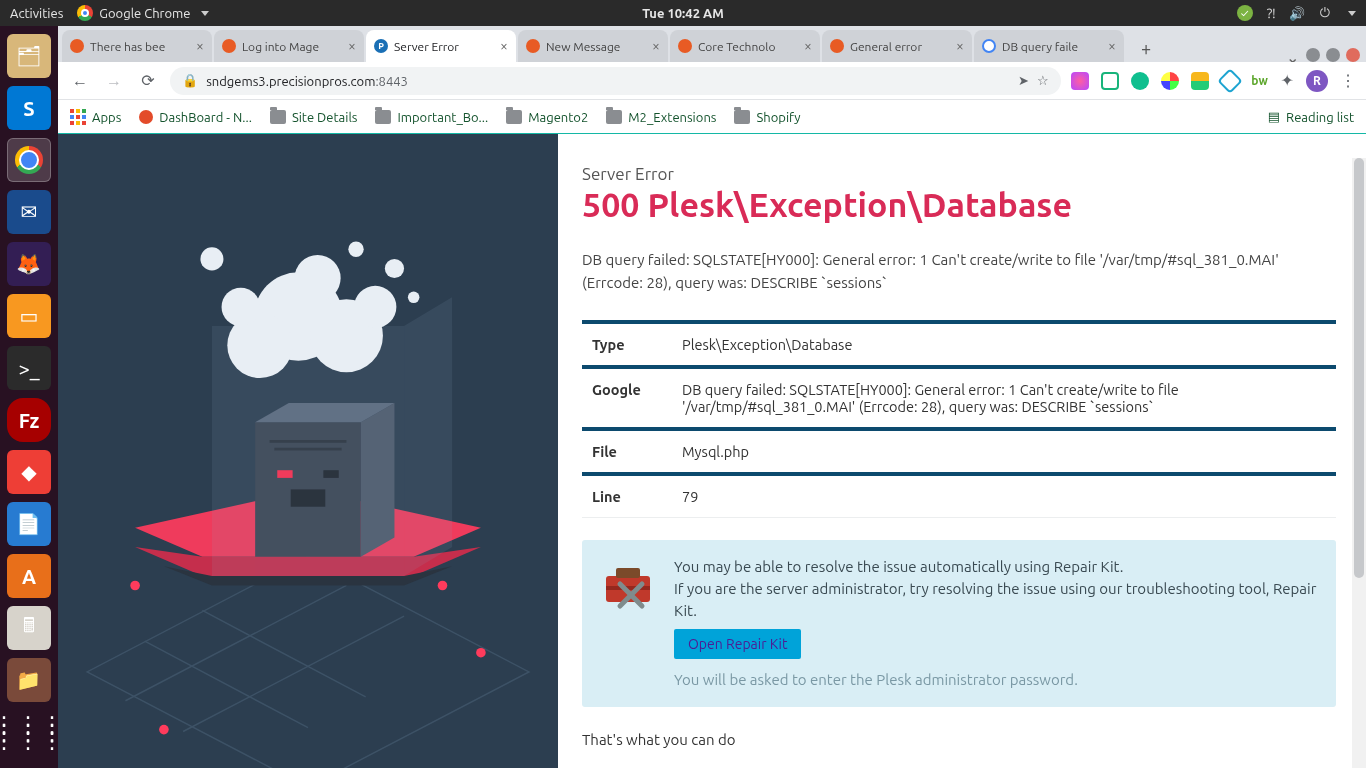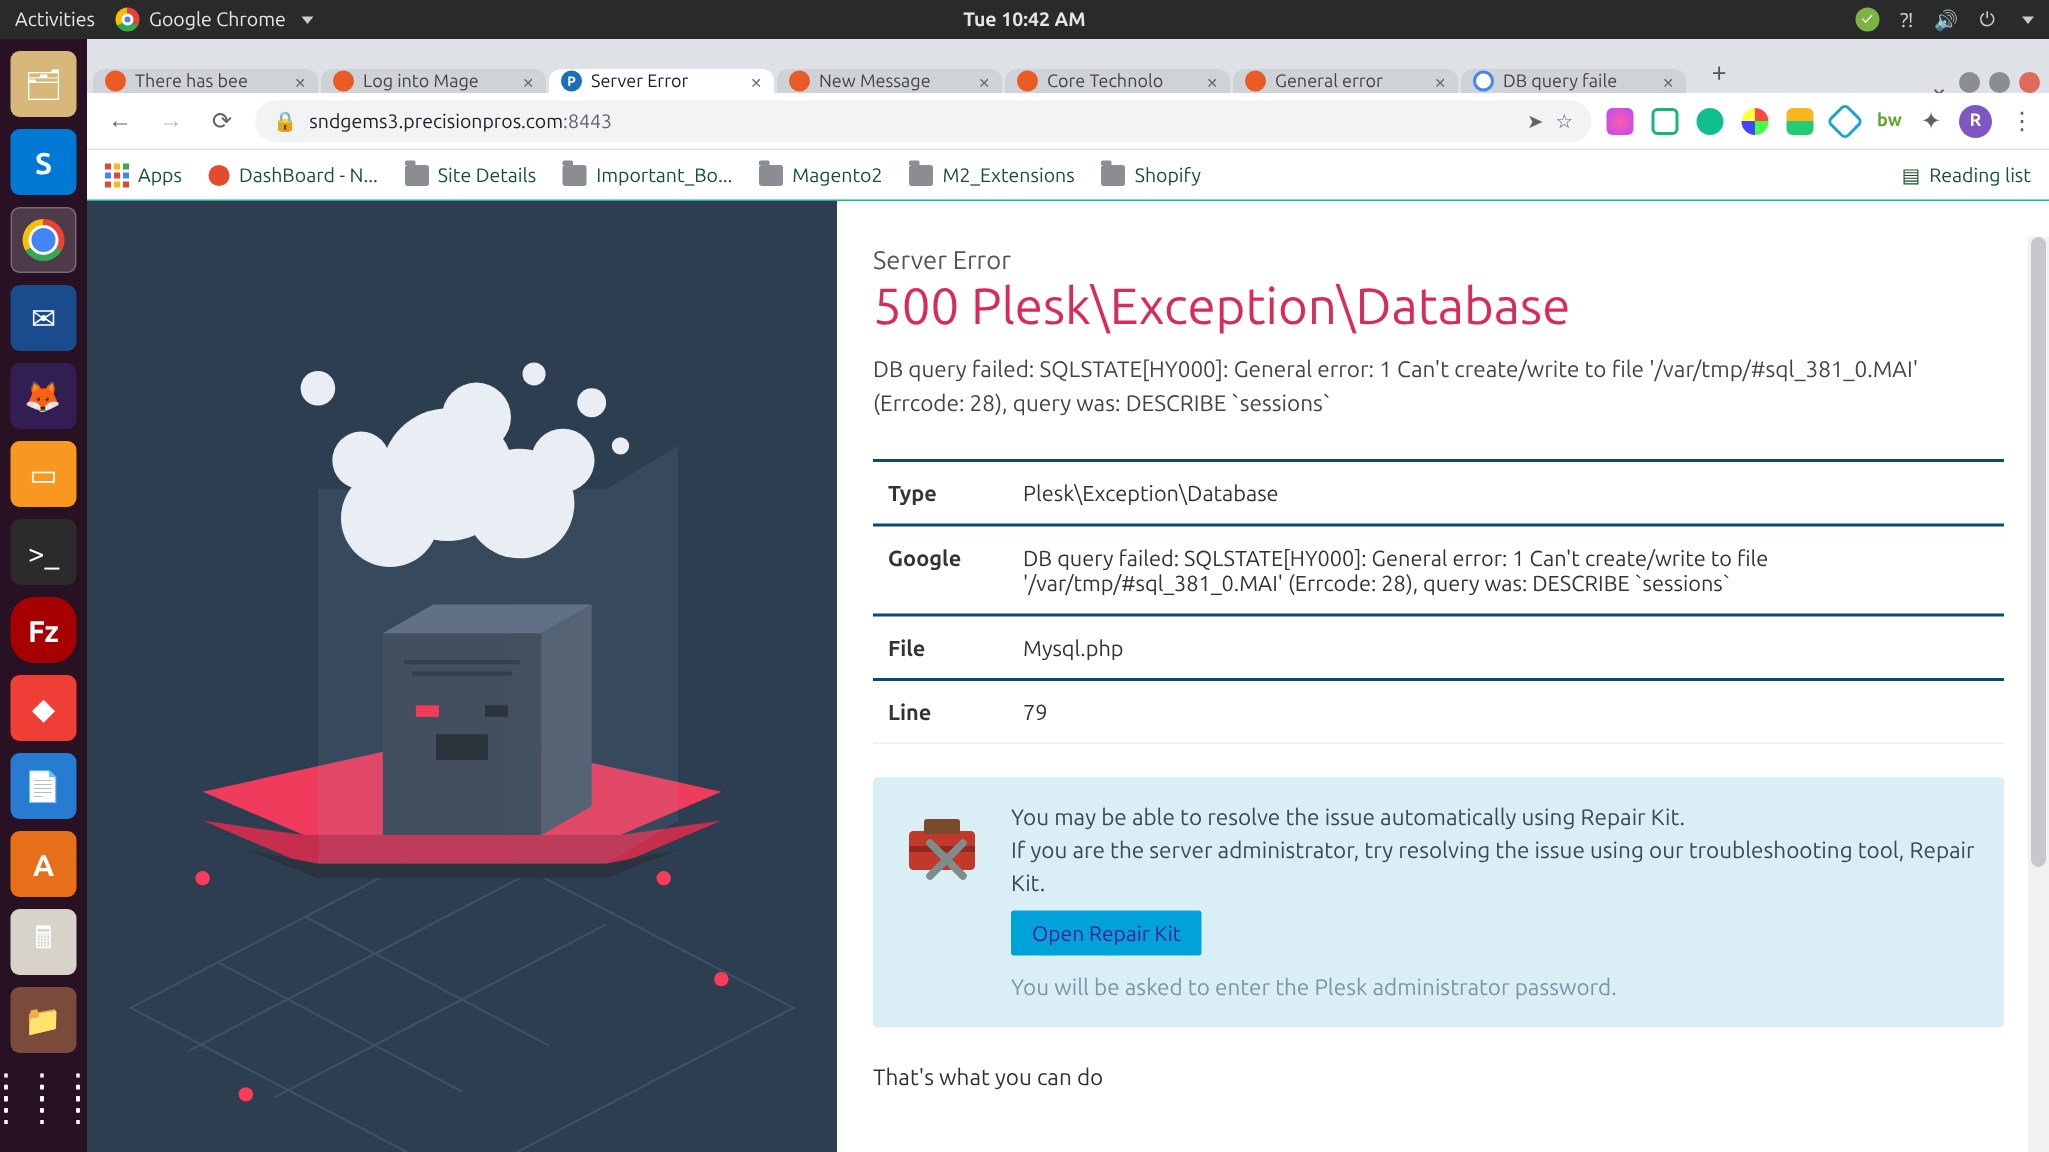--- a/index.html
+++ b/index.html
@@ -30,21 +30,21 @@
   .dock-item.any { background:#ee3e36; }
   .dock-item.doc { background:#277bd1; }
   .dock-item.soft { background:#e86f1a; font-weight:700;}
   .dock-item.calc { background:#d7d3cb; }
   .dock-item.trash { background:#7a4a3a; }
   .dock-item.grid { background:transparent; font-size:22px; letter-spacing:2px; line-height:8px;}
 
   
   .chrome { position:absolute; top:26px; left:58px; right:0; bottom:0; background:#fff; display:flex; flex-direction:column; }
   .tabstrip { height:36px; background:#dee1e6; display:flex; align-items:flex-end; padding-left:4px; }
-  .tab { height:16px; min-width:150px; max-width:160px; background:#cfd2d7; border-radius:8px 8px 0 0; margin-right:2px; display:flex; align-items:center; padding:0 8px; font-size:12px; color:#444; gap:6px; position:relative;}
+  .tab { height:32px; min-width:150px; max-width:160px; background:#cfd2d7; border-radius:8px 8px 0 0; margin-right:2px; display:flex; align-items:center; padding:0 8px; font-size:12px; color:#444; gap:6px; position:relative;}
   .tab.active { background:#fff; color:#202124;}
   .tab .fav { width:14px; height:14px; border-radius:50%; flex:0 0 14px;}
   .tab .title { flex:1; white-space:nowrap; overflow:hidden; text-overflow:ellipsis;}
   .tab .close { color:#666; font-size:14px; flex:0 0 auto;}
   .newtab { width:28px; height:28px; display:flex; align-items:center; justify-content:center; color:#555; font-size:18px; margin-left:6px;}
   .tabstrip .wins { margin-left:auto; display:flex; align-items:center; gap:6px; padding-right:6px;}
   .wins span { width:14px;height:14px;border-radius:50%;display:inline-block;}
 
   .omnibar { height:38px; background:#fff; border-bottom:1px solid #e1e3e6; display:flex; align-items:center; padding:0 10px; gap:10px; }
   .nav-btn { width:24px; text-align:center; color:#5f6368; font-size:16px; }
@@ -64,24 +64,24 @@
   .apps-ico span:nth-child(2){background:#fbbc05;} .apps-ico span:nth-child(3){background:#34a853;}
   .apps-ico span:nth-child(4){background:#4285f4;} .apps-ico span:nth-child(6){background:#4285f4;}
   .apps-ico span:nth-child(8){background:#fbbc05;}
   .readlist { margin-left:auto; display:flex; align-items:center; gap:6px;}
 
   
   .viewport { flex:1; display:flex; overflow:hidden; }
   .illus { width:500px; background:#2c3e50; position:relative; overflow:hidden;}
   .content { flex:1; padding:30px 30px 10px 24px; overflow-y:auto; color:#333; font-size:15px;}
   .content .h-small { font-size:17px; color:#555; margin-bottom:2px;}
-  .content .h-big { font-size:34px; color:#d92b57; font-weight:400; margin-bottom:12px;}
+  .content .h-big { font-size:34px; color:#d92b57; font-weight:700; margin-bottom:26px;}
   .content .msg { color:#444; line-height:1.5; margin-bottom:26px;}
   table.props { width:100%; border-collapse:collapse; margin-bottom:22px;}
-  table.props td { padding:12px 10px; border-top:2px solid #0c4a6e; vertical-align:top; font-size:14.5px;}
+  table.props td { padding:12px 10px; border-top:4px solid #0c4a6e; vertical-align:top; font-size:14.5px;}
   table.props tr:last-child td { border-bottom:1px solid #eceeef;}
   table.props td:first-child { width:90px; font-weight:600; color:#333;}
   .panel { background:#d9eef5; border-radius:3px; padding:16px 18px; display:flex; gap:18px; margin-bottom:24px;}
   .panel .tool-ico { width:56px; flex:0 0 56px;}
   .panel p { color:#3a4a52; font-size:15px; line-height:1.45;}
   .panel .btn { display:inline-block; margin-top:8px; background:#00a3d9; color:#4c1d95; padding:7px 14px; border-radius:2px; font-size:14px; }
   .panel .note { color:#7a98a4; margin-top:10px; font-size:15px;}
   .foot1 { font-size:15px; color:#333;}
   .foot1 a { color:#0078c8; text-decoration:none;}
   .foot2 { font-size:15px; color:#333; margin-top:16px;}

